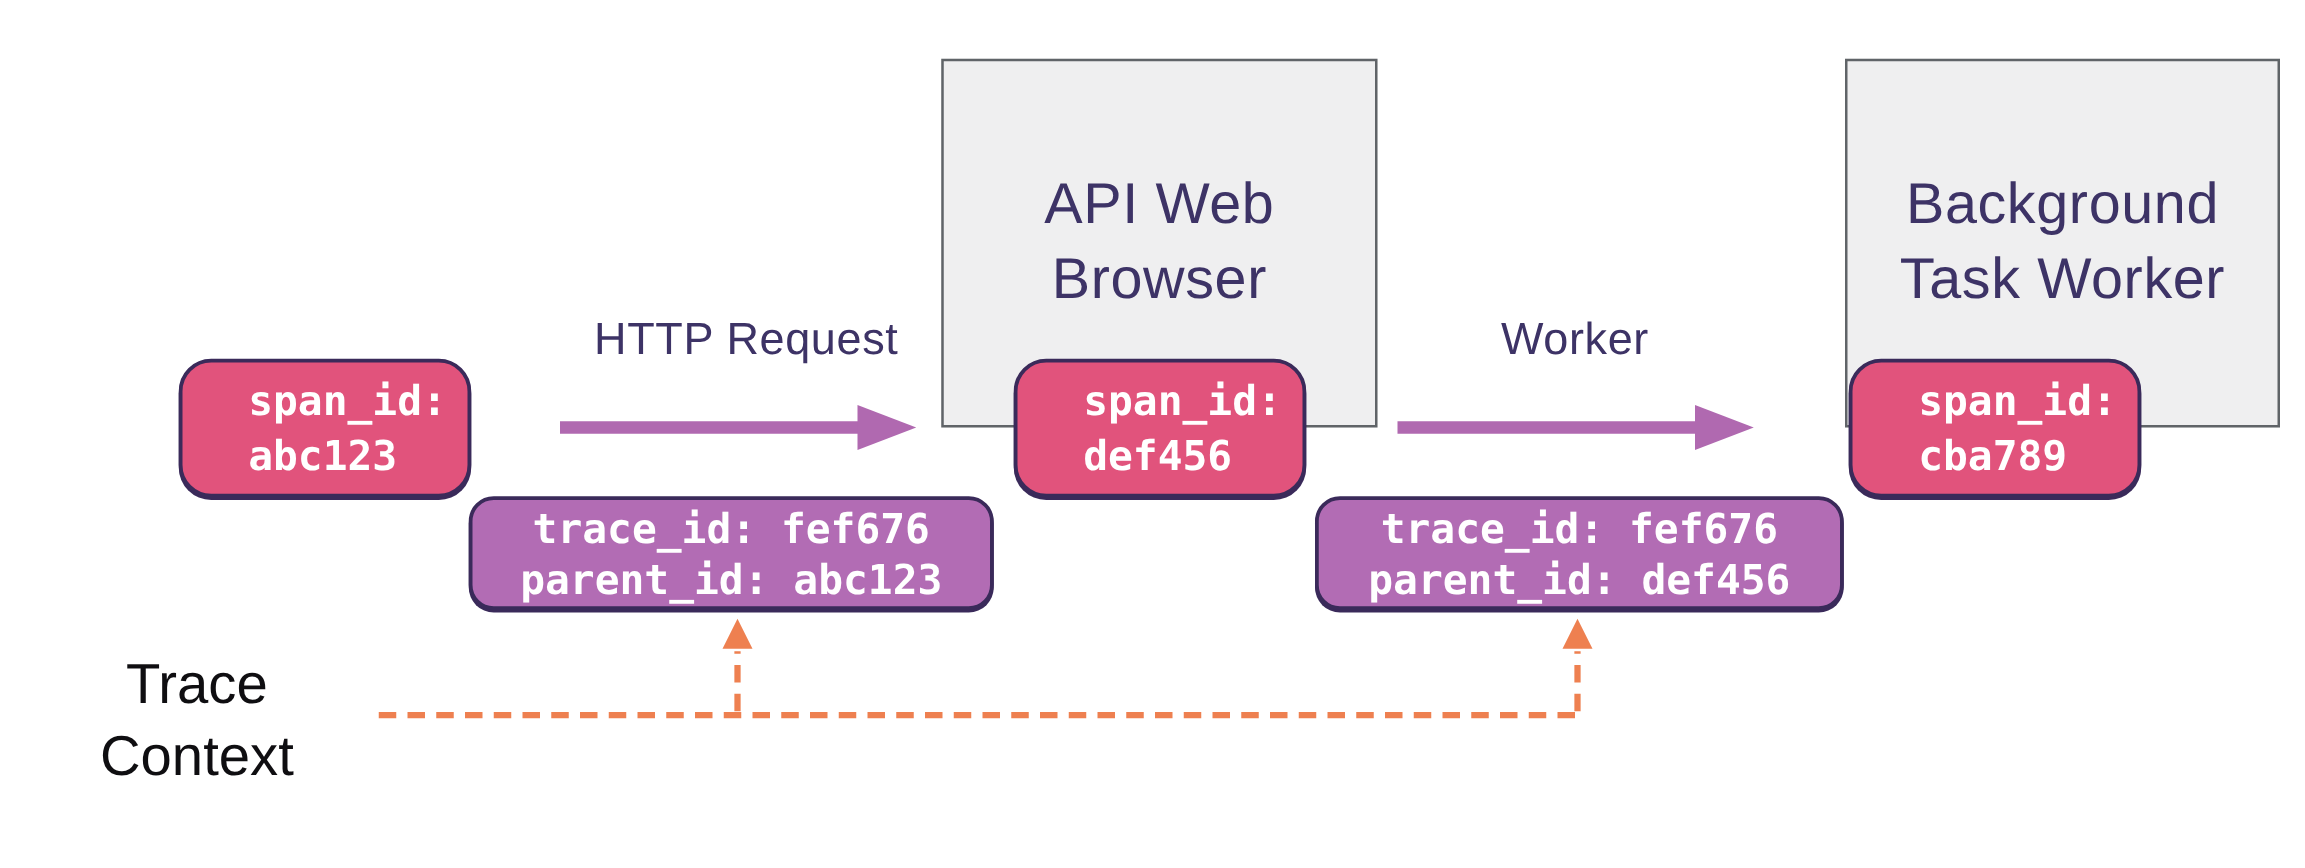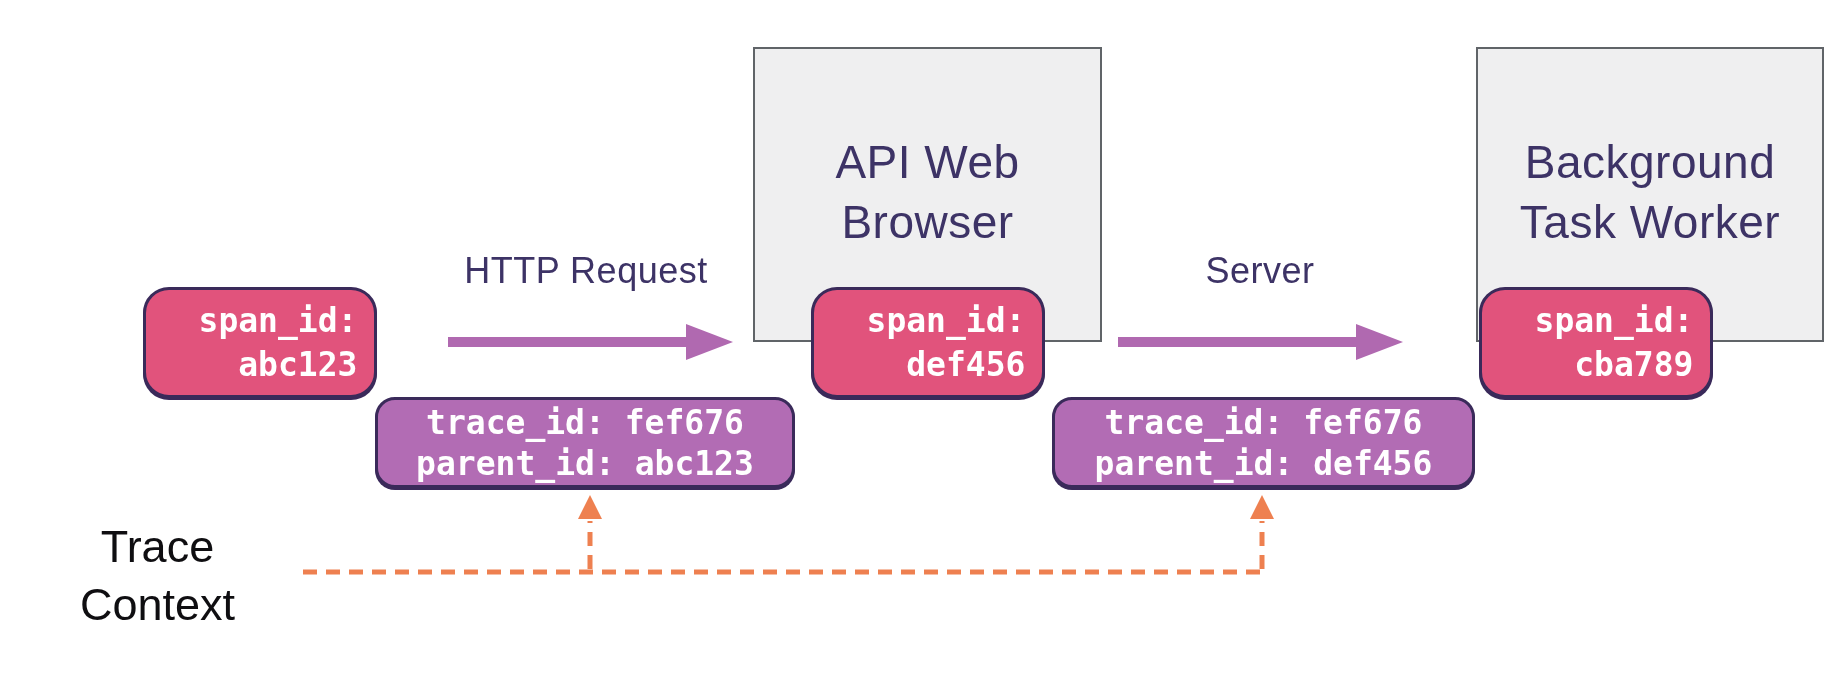--- a/index.html
+++ b/index.html
@@ -49,21 +49,21 @@
     box-shadow: 0 2px 0 var(--dark-border, #3a2a5a);
     border-radius: 26px;
     display: flex;
     align-items: center;
     justify-content: center;
     color: var(--mono-white, #ffffff);
     font-family: "DejaVu Sans Mono", monospace;
     font-size: 33px;
     line-height: 44px;
     font-weight: 700;
-    text-align: right;
+    text-align: left;
     white-space: pre-line;
     padding-left: 36px;
   }
   .span-badge-1 { left: 143px;  top: 287px; }
   .span-badge-2 { left: 811px;  top: 287px; }
   .span-badge-3 { left: 1479px; top: 287px; }
   
   .trace-box {
     position: absolute;
     height: 91px;
@@ -89,21 +89,21 @@
   .edge-label {
     position: absolute;
     width: 300px;
     top: 250px;
     text-align: center;
     color: var(--title-navy, #3d3366);
     font-size: 36px;
     font-weight: 500;
     letter-spacing: 0.5px;
   }
-  .edge-label-1 { left: 436px; }
+  .edge-label-1 { left: 447px; }
   .edge-label-2 { left: 1110px; }
   
   .trace-context-label {
     position: absolute;
     left: 30px;
     top: 518px;
     width: 255px;
     text-align: center;
     color: var(--black-text, #0f0e11);
     font-size: 45px;
@@ -158,21 +158,21 @@
   </svg>
 
   <div class="span-badge span-badge-1">span_id:
 abc123</div>
   <div class="span-badge span-badge-2">span_id:
 def456</div>
   <div class="span-badge span-badge-3">span_id:
 cba789</div>
 
   <div class="edge-label edge-label-1">HTTP Request</div>
-  <div class="edge-label edge-label-2">Server</div>
+  <div class="edge-label edge-label-2">Worker</div>
 
   <div class="trace-box trace-box-1">trace_id: fef676
 parent_id: abc123</div>
   <div class="trace-box trace-box-2">trace_id: fef676
 parent_id: def456</div>
 
   <div class="trace-context-label">Trace
 Context</div>
 
 </div>

